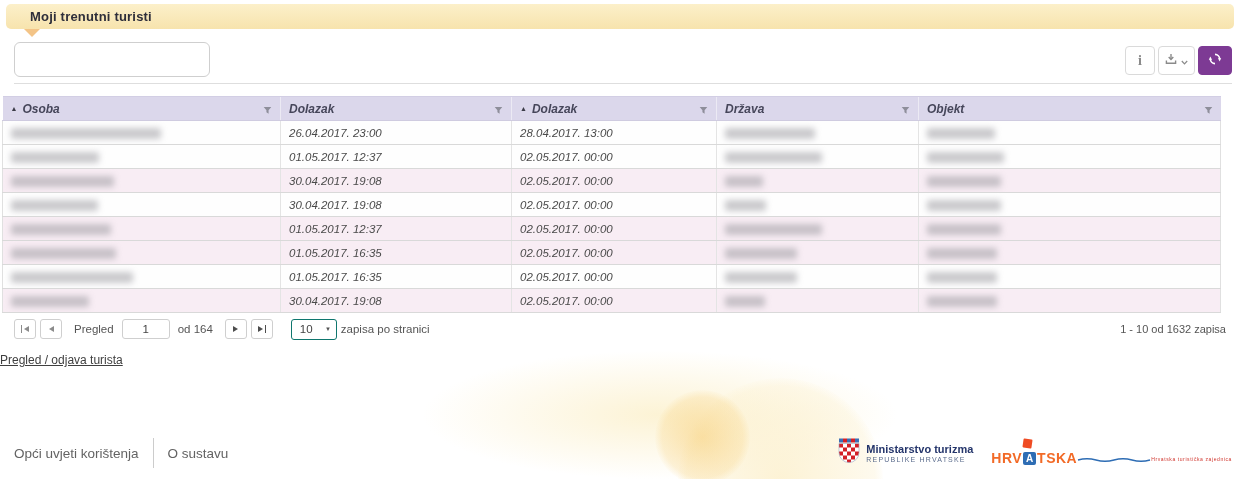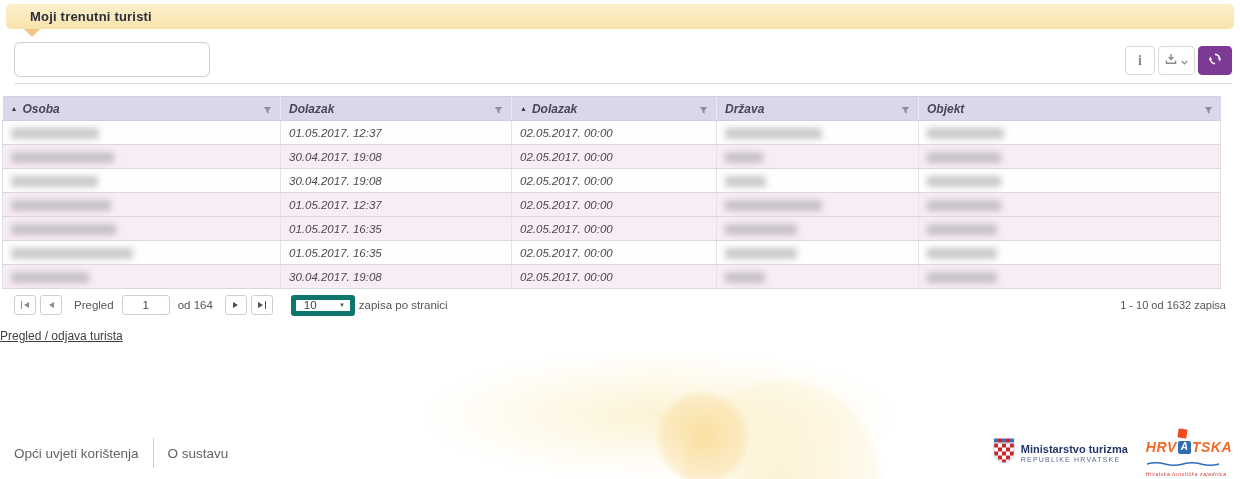--- a/index.html
+++ b/index.html
@@ -69,41 +69,41 @@
     display:inline-flex; align-items:center; justify-content:center; gap:2px; cursor:pointer; color:#8b8b8b; }
   .pgbtn.dark { color:#4d4d4d; }
   .tri-l { width:0; height:0; border-top:3.5px solid transparent; border-bottom:3.5px solid transparent; border-right:5px solid currentColor; }
   .tri-r { width:0; height:0; border-top:3.5px solid transparent; border-bottom:3.5px solid transparent; border-left:5px solid currentColor; }
   .pbar { width:1.5px; height:8px; background:currentColor; }
   .page-label { margin:0 4px 0 8px; }
   .page-input { width:48px; height:20px; border:1px solid #cfcfcf; border-radius:3px;
     text-align:center; font-size:11.5px; color:#444; outline:none;
     font-family:"Liberation Sans","DejaVu Sans",sans-serif; }
   .page-total { margin:0 8px 0 4px; }
-  .size-select { width:64px; height:21px; border:5px solid #0f766e; border-radius:3px; background:#fff;
+  .size-select { width:46px; height:21px; border:1px solid #0f766e; border-radius:3px; background:#fff;
     display:inline-flex; align-items:center; justify-content:space-between; padding:0 5px 0 8px;
     margin-left:14px; cursor:pointer; color:#444; }
   .size-caret { font-size:6px; color:#555; }
   .size-label { margin-left:0; }
   .range-label { margin-left:auto; font-size:11px; color:#555; }
 
   
   .center-link-row { text-align:left; margin-top:10px; }
   .center-link { font-size:12px; color:#3f3f3f; text-decoration:underline; cursor:pointer; }
 
   
   .footer { position:absolute; left:0; right:0; bottom:0; height:52px; z-index:1;
     display:flex; align-items:center; padding:0 8px 0 14px; }
   .footer-link { font-size:13.5px; color:#636363; cursor:pointer; }
   .footer-sep { width:1px; height:30px; background:#cccccc; margin:0 14px; }
   .footer-logos { margin-left:auto; display:flex; align-items:center; gap:18px; }
   .ministry { display:flex; align-items:center; gap:6px; }
   .ministry-text .l1 { font-size:11px; font-weight:bold; color:#24356b; line-height:1.1;text-align:right; }
   .ministry-text .l2 { font-size:7px; color:#5a6b8c; letter-spacing:1.2px; }
-  .htz { display:flex; flex-direction:column; align-items:flex-start; position:relative; padding-top:10px;font-style:italic; }
+  .htz { display:flex; flex-direction:row; align-items:center; position:relative; padding-top:10px; }
   .htz-word { display:flex; align-items:flex-end; font-weight:bold; font-size:14px; line-height:1; position:relative; }
   .htz-orange { color:#f26a27; letter-spacing:.5px; }
   .htz-a-box { width:13px; height:13px; background:#2e6db4; color:#fff; border-radius:2px;
     display:inline-flex; align-items:center; justify-content:center; font-size:10px; margin:0 1px; }
   .htz-square { position:absolute; top:-1px; left:32px; width:9px; height:9px; background:#ef4b23;
     transform:rotate(8deg); border-radius:1px; }
   .htz-wave { margin-top:-2px; }
   .htz-tagline { font-size:5px; color:#d0342c; letter-spacing:.6px; margin-top:1px; }
 </style>
 </head>
@@ -213,20 +213,27 @@
             </span>
           <span class="funnel">
             <svg width="9" height="9" viewBox="0 0 10 10">
                 <path d="M0.8 1 H9.2 L6.2 4.6 V8.6 L3.8 7 V4.6 Z" fill="#8e8e9a"></path>
               </svg>
           </span>
         </th>
       </tr>
     </thead>
     <tbody>
+        <tr class="white">
+          <td><span class="redacted" style="width: 150px;"></span></td>
+          <td>26.04.2017. 23:00</td>
+          <td>28.04.2017. 13:00</td>
+          <td><span class="redacted" style="width: 90px;"></span></td>
+          <td><span class="redacted" style="width: 68px;"></span></td>
+        </tr>
         <tr class="white">
           <td><span class="redacted" style="width: 88px;"></span></td>
           <td>01.05.2017. 12:37</td>
           <td>02.05.2017. 00:00</td>
           <td><span class="redacted" style="width: 97px;"></span></td>
           <td><span class="redacted" style="width: 77px;"></span></td>
         </tr>
         <tr class="pink">
           <td><span class="redacted" style="width: 103px;"></span></td>
           <td>30.04.2017. 19:08</td>

